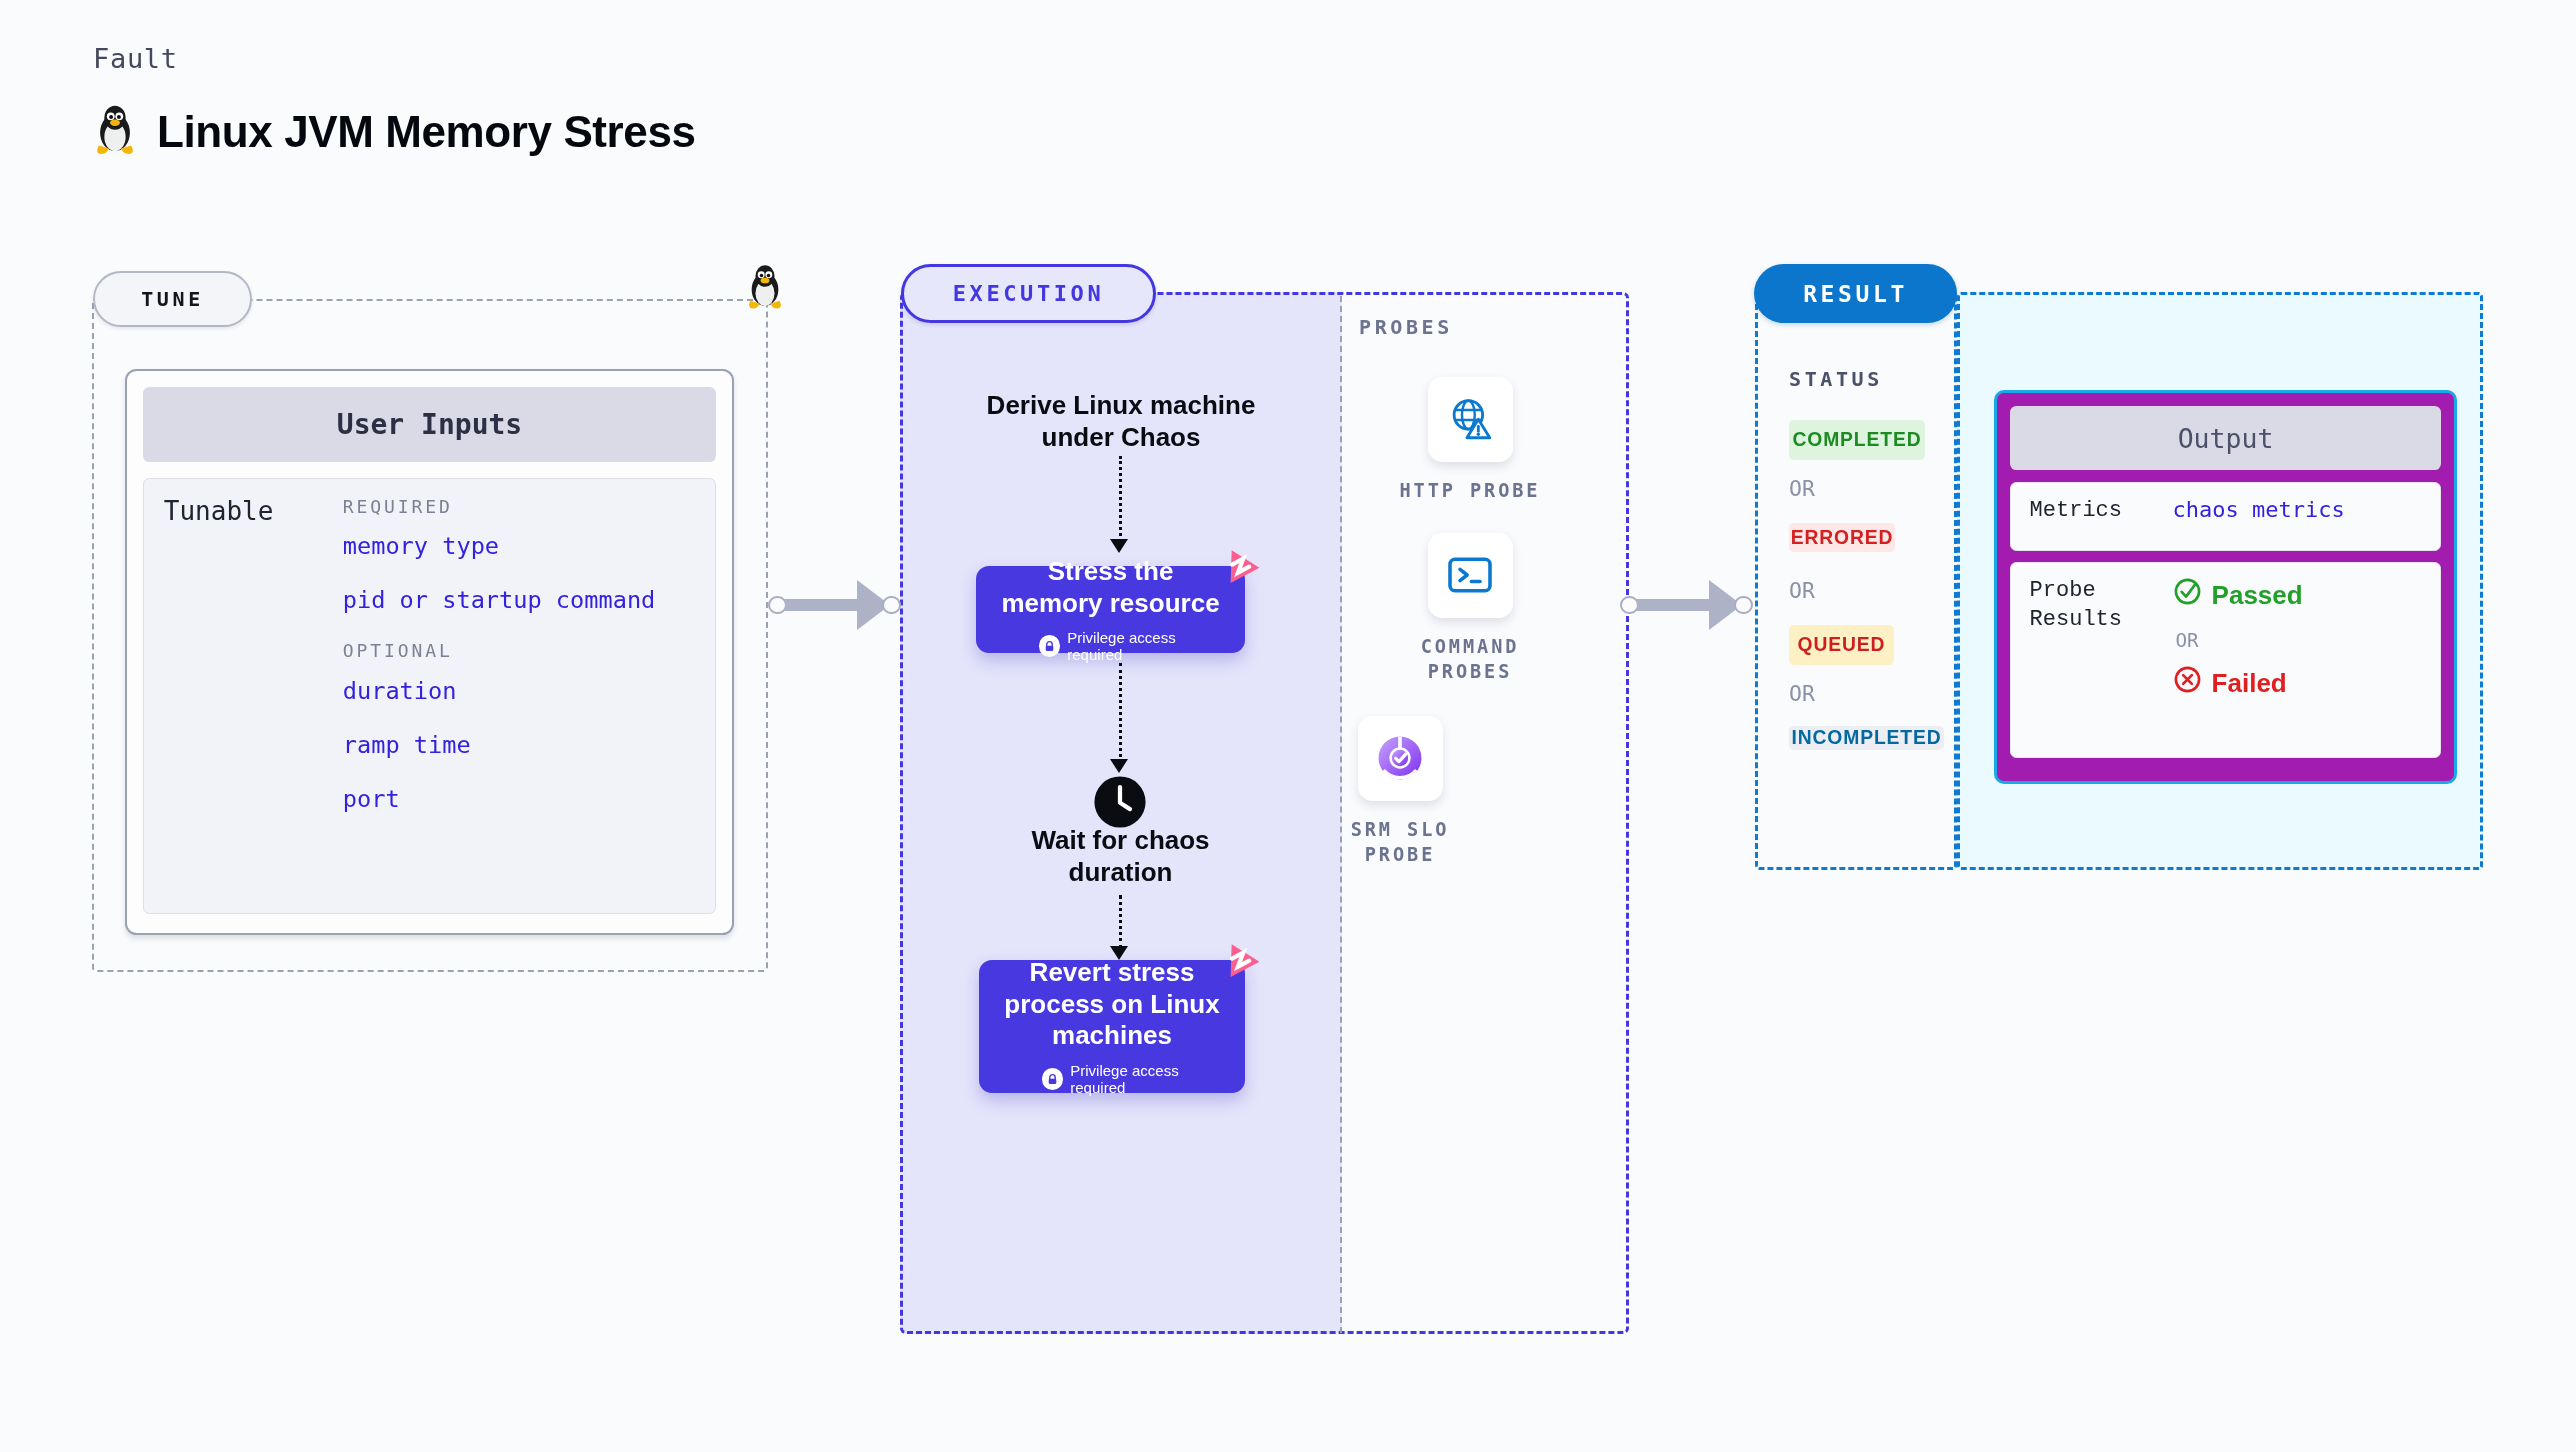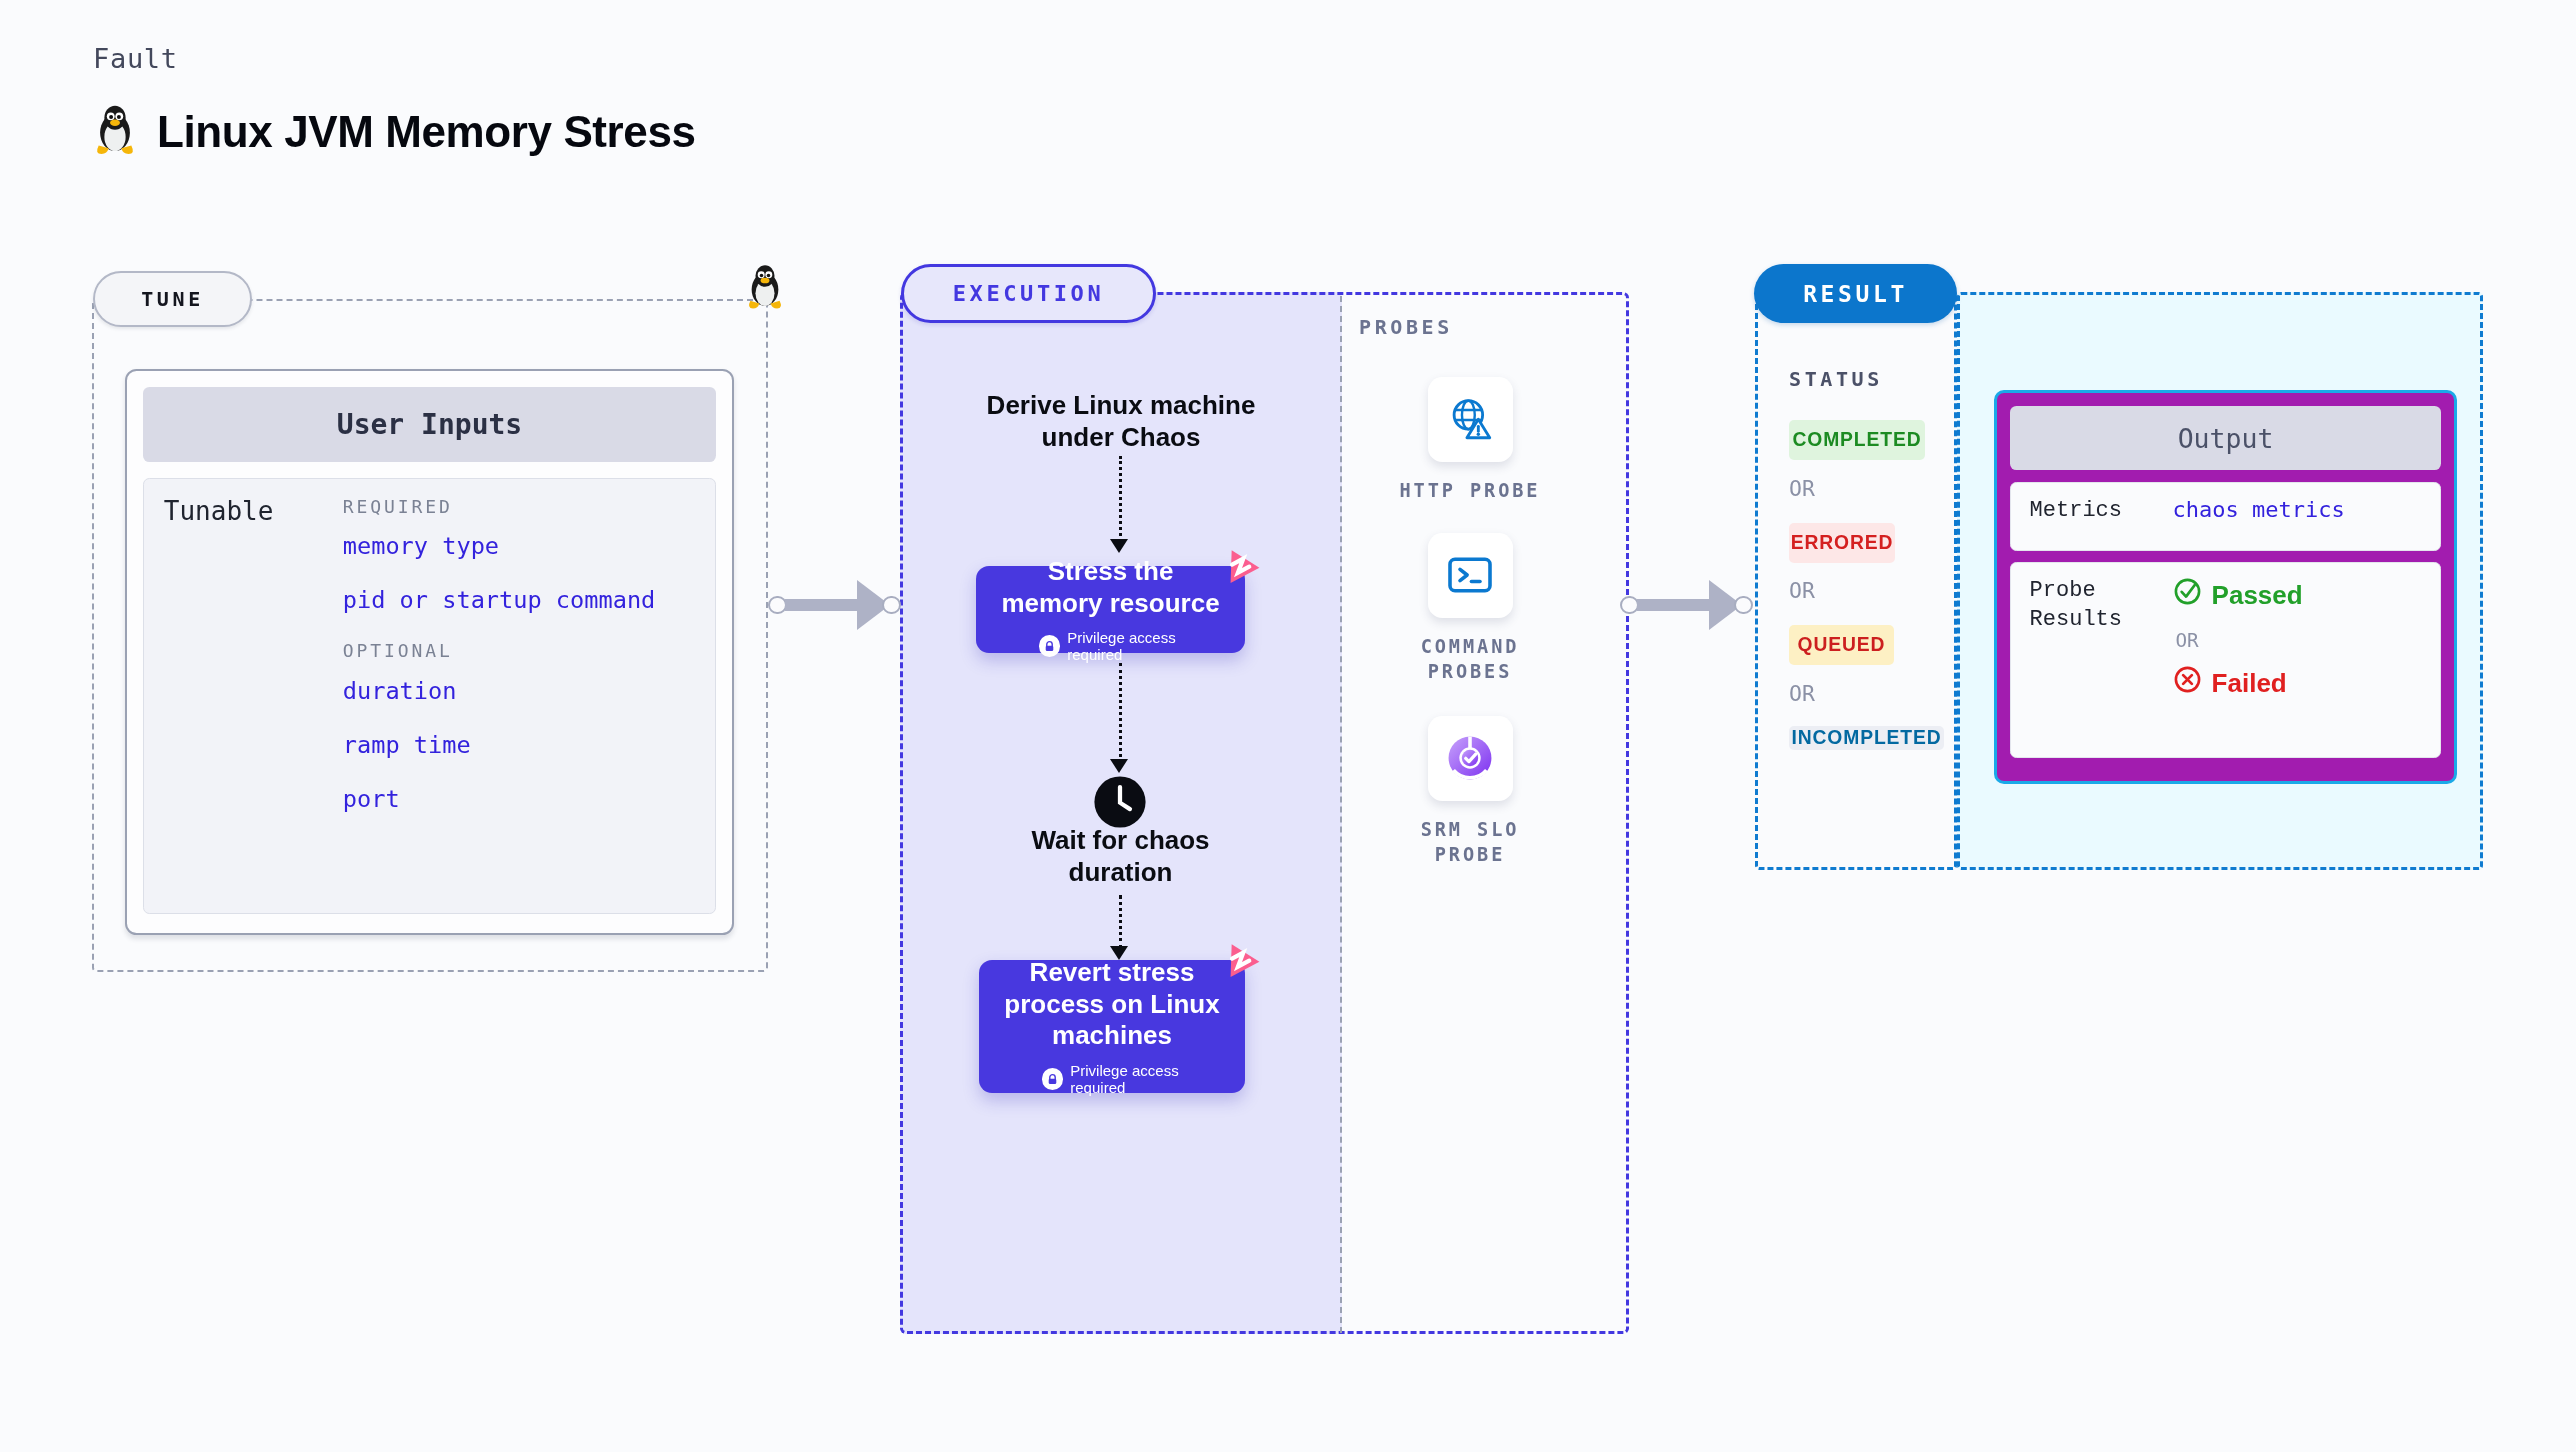--- a/index.html
+++ b/index.html
@@ -100,21 +100,21 @@
 
   
   .probe{position:absolute;width:176px;text-align:center;}
   .probe .tile{width:85px;height:85px;margin:0 auto;background:#fff;border-radius:14.3px;
                box-shadow:0 4.3px 10px rgba(45,55,95,.13);display:flex;align-items:center;
                justify-content:center;}
   .probe .plabel{margin-top:15.8px;font-family:"DejaVu Sans Mono",monospace;font-size:18.6px;
                  color:#6b7390;letter-spacing:2.9px;font-weight:bold;line-height:1.35;}
   #probe-http{left:1382px;top:377px;}
   #probe-cmd{left:1382px;top:533px;}
-  #probe-srm{left:1382px;top:716px;}
+  #probe-srm{left:1312px;top:716px;}
 
   
   #status-box{left:1755px;top:292px;width:202px;height:578px;
               border:3.6px dashed #0f7bd0;border-radius:4.3px;background:#fafbfd;}
   #result-pill{left:1754px;top:264px;width:203px;height:59px;background:#0c76cc;
                box-shadow:0 2.1px 5px rgba(15,90,170,.22);}
   #result-pill span{color:#fff;font-size:23px;}
   #status-label{position:absolute;left:1789px;top:367px;color:#4b5168;}
   .sbadge{position:absolute;border-radius:5px;display:flex;align-items:center;
           justify-content:center;font-weight:bold;font-size:19.3px;letter-spacing:0.9px;
@@ -332,21 +332,21 @@
 </div>
 
 <div class="dashbox" id="status-box"></div>
 <div class="pill" id="result-pill">
   <span>RESULT</span>
 </div>
 <div class="sectlabel" id="status-label">STATUS</div>
 
 <div class="sbadge" style="left:1789px;top:420px;width:136px;height:40px;color:#1c8b22;background:#dff4de;">COMPLETED</div>
 <div class="orlabel" style="left:1789px;top:476px;">OR</div>
-<div class="sbadge" style="left:1789px;top:523px;width:106px;height:40px;color:#d42020;background:#fde7e7;">ERRORED</div>
+<div class="sbadge" style="left:1789px;top:523px;width:106px;height:29px;color:#d42020;background:#fde7e7;">ERRORED</div>
 <div class="orlabel" style="left:1789px;top:578px;">OR</div>
 <div class="sbadge" style="left:1789px;top:625px;width:105px;height:40px;color:#cc1f1f;background:#fdf0c4;">QUEUED</div>
 <div class="orlabel" style="left:1789px;top:681px;">OR</div>
 <div class="sbadge" style="left:1789px;top:726px;width:155px;height:24px;color:#0369a1;background:#eceef4;">INCOMPLETED</div>
 
 <div class="dashbox" id="out-box"></div>
 <div id="out-card">
   <div id="out-header">
     <span>Output</span>
   </div>

